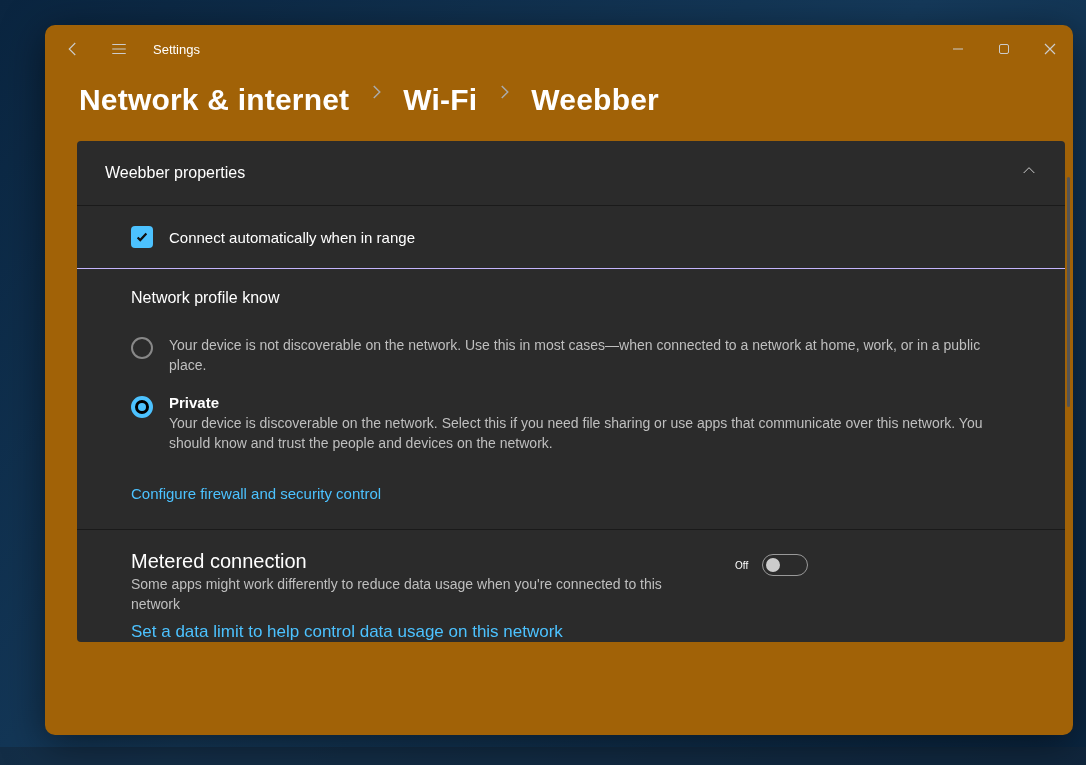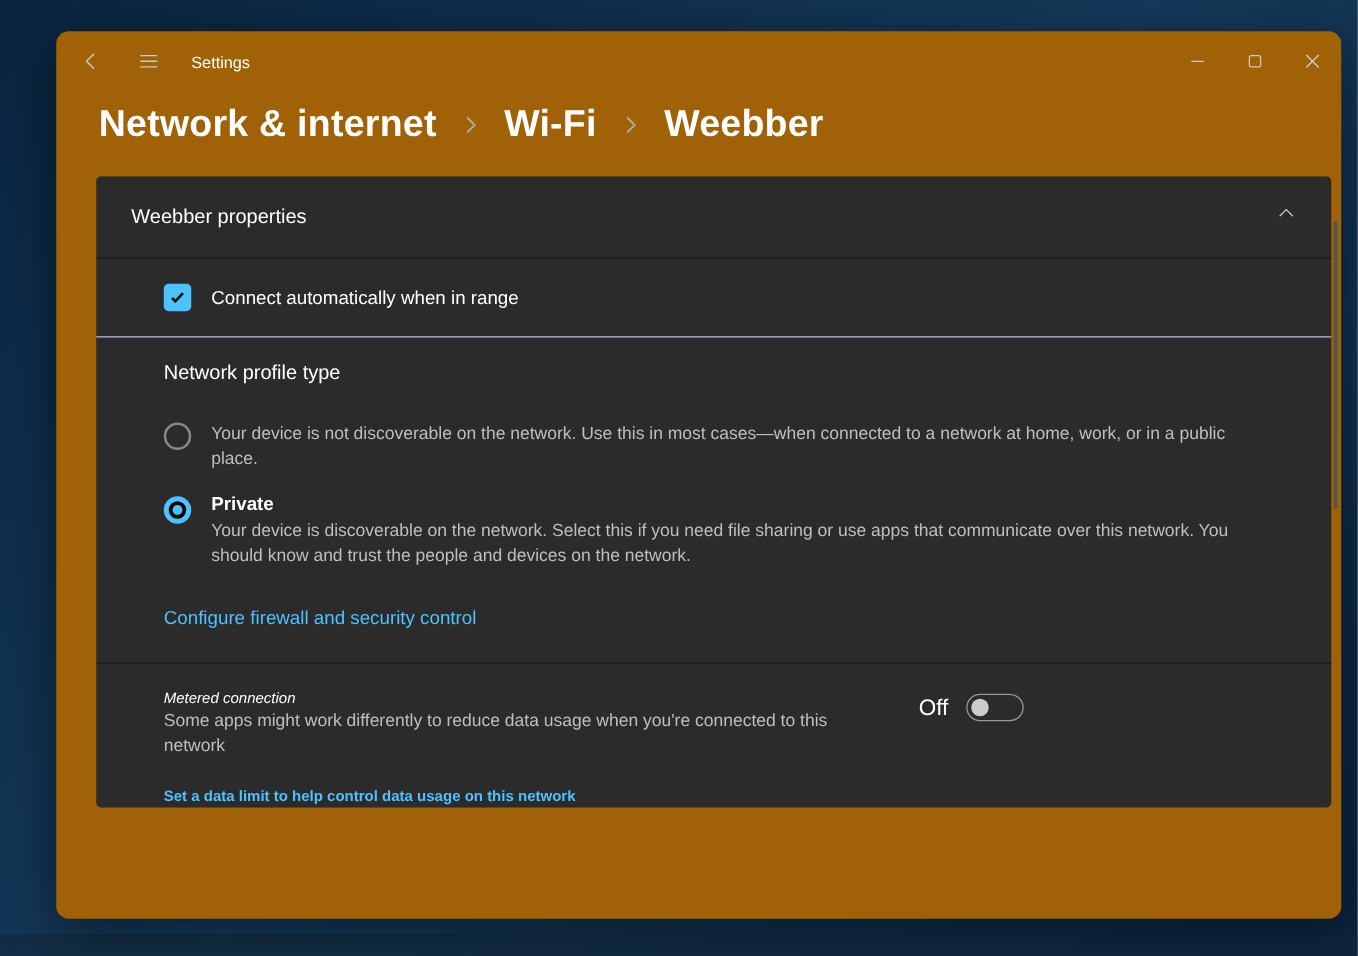--- a/index.html
+++ b/index.html
@@ -5,21 +5,21 @@
 * { margin: 0; padding: 0; box-sizing: border-box; font-family: "Segoe UI", -apple-system, sans-serif; }
 body { width: 1086px; height: 765px; background: linear-gradient(135deg, #0a2540 0%, #153a5b 50%, #0a2540 100%); overflow: hidden; position: relative; }
 .taskbar-hint { position: absolute; bottom: 0; left: 0; right: 0; height: 18px; background: rgba(20,40,60,0.6); }
 .window { position: absolute; top: 25px; left: 45px; right: 13px; bottom: 30px; background: #a16207; border-radius: 10px; overflow: hidden; display: flex; flex-direction: column; box-shadow: 0 8px 40px rgba(0,0,0,0.5); }
 .titlebar { height: 48px; display: flex; align-items: center; padding-left: 16px; }
 .tb-left { display: flex; align-items: center; gap: 22px; }
 .tb-btn { width: 24px; height: 24px; display: flex; align-items: center; justify-content: center; color: #ccc; cursor: pointer; }
 .tb-title { color: #fff; font-size: 13px; font-weight: 400; }
 .window-controls { margin-left: auto; display: flex; }
 .wc-btn { width: 46px; height: 48px; display: flex; align-items: center; justify-content: center; color: #ccc; cursor: pointer; }
-.breadcrumb { padding: 10px 34px 24px 34px; display: flex; align-items: center; gap: 18px; }
+.breadcrumb { padding: 10px 34px 24px 34px; display: flex; align-items: flex-start; gap: 18px; }
 .bc-item { color: #fff; font-size: 30px; font-weight: 600; letter-spacing: 0.2px; }
 .bc-link { cursor: pointer; }
 .bc-sep { color: #aaa; }
 .bc-sep svg { width: 18px; height: 18px; display: block; }
 .content { flex: 1; overflow-y: auto; padding: 0 8px 0 32px; position: relative; }
 .scrollbar { position: absolute; right: 3px; top: 152px; width: 3px; height: 230px; background: #555; border-radius: 2px; }
 .card { background: #2b2b2b; border-radius: 4px; margin-bottom: 4px; }
 .card-header { padding: 22px 28px; display: flex; align-items: center; justify-content: space-between; cursor: pointer; border-bottom: 1px solid #1a1a1a; }
 .card-header-title { color: #fff; font-size: 16px; font-weight: 400; }
 .chevron { color: #ccc; }
@@ -33,27 +33,27 @@
 .radio { width: 22px; height: 22px; border-radius: 50%; border: 2px solid #888; flex-shrink: 0; cursor: pointer; margin-top: 2px; display: flex; align-items: center; justify-content: center; }
 .radio.selected { border-color: #4cc2ff; border-width: 4px; background: #000; }
 .radio.selected::after { content: ""; width: 8px; height: 8px; border-radius: 50%; background: #4cc2ff; }
 .radio-body { flex: 1; padding-right: 20px; }
 .radio-title { color: #fff; font-size: 15px; font-weight: 600; margin-bottom: 2px; }
 .radio-desc { color: #bfbfbf; font-size: 14px; line-height: 1.45; }
 .link { color: #4cc2ff; font-size: 15px; cursor: pointer; margin-top: 14px; display: inline-block; }
 .section2 { padding: 20px 28px 0 54px; }
 .metered-row { display: flex; align-items: flex-start; gap: 24px; }
 .metered-left { flex: 1; max-width: 580px; }
-.metered-title { color: #fff; font-size: 12px; margin-bottom: 2px; font-style: italic; }
+.metered-title { color: #fff; font-size: 20px; margin-bottom: 2px; }
 .metered-desc { color: #bfbfbf; font-size: 14px; line-height: 1.4; }
 .toggle-wrap { display: flex; align-items: center; gap: 14px; margin-top: 4px; }
-.toggle-label { color: #fff; font-size: 18px; }
+.toggle-label { color: #fff; font-size: 10px; }
 .toggle { width: 46px; height: 22px; border-radius: 11px; border: 1px solid #999; background: #2b2b2b; position: relative; cursor: pointer; }
 .toggle-knob { position: absolute; left: 3px; top: 3px; width: 14px; height: 14px; border-radius: 50%; background: #ccc; }
-.link2 { color: #4cc2ff; font-size: 12px; cursor: pointer; margin-top: 24px; display: inline-block; font-weight: bold; }
+.link2 { color: #4cc2ff; font-size: 17px; cursor: pointer; margin-top: 8px; display: inline-block; }
 </style>
 </head>
 <body>
 
 <div class="taskbar-hint"></div>
 
 <div class="window">
 
   <div class="titlebar">
     <div class="tb-left">
@@ -119,21 +119,21 @@
       <div class="card-row">
         <div class="checkbox">
           <svg viewBox="0 0 16 16" fill="none" stroke="#111" stroke-width="2.5">
               <path d="M3 8.5l3 3 7-7.5"></path>
             </svg>
         </div>
         <span class="row-label">Connect automatically when in range</span>
       </div>
 
       <div class="section">
-        <div class="section-title">Network profile type</div>
+        <div class="section-title">Network profile know</div>
 
         <div class="radio-item">
           <div class="radio"></div>
           <div class="radio-body">
             <div class="radio-desc">Your device is not discoverable on the network. Use this in most cases—when connected to a network at home, work, or in a public place.</div>
           </div>
         </div>
 
         <div class="radio-item">
           <div class="radio selected"></div>

